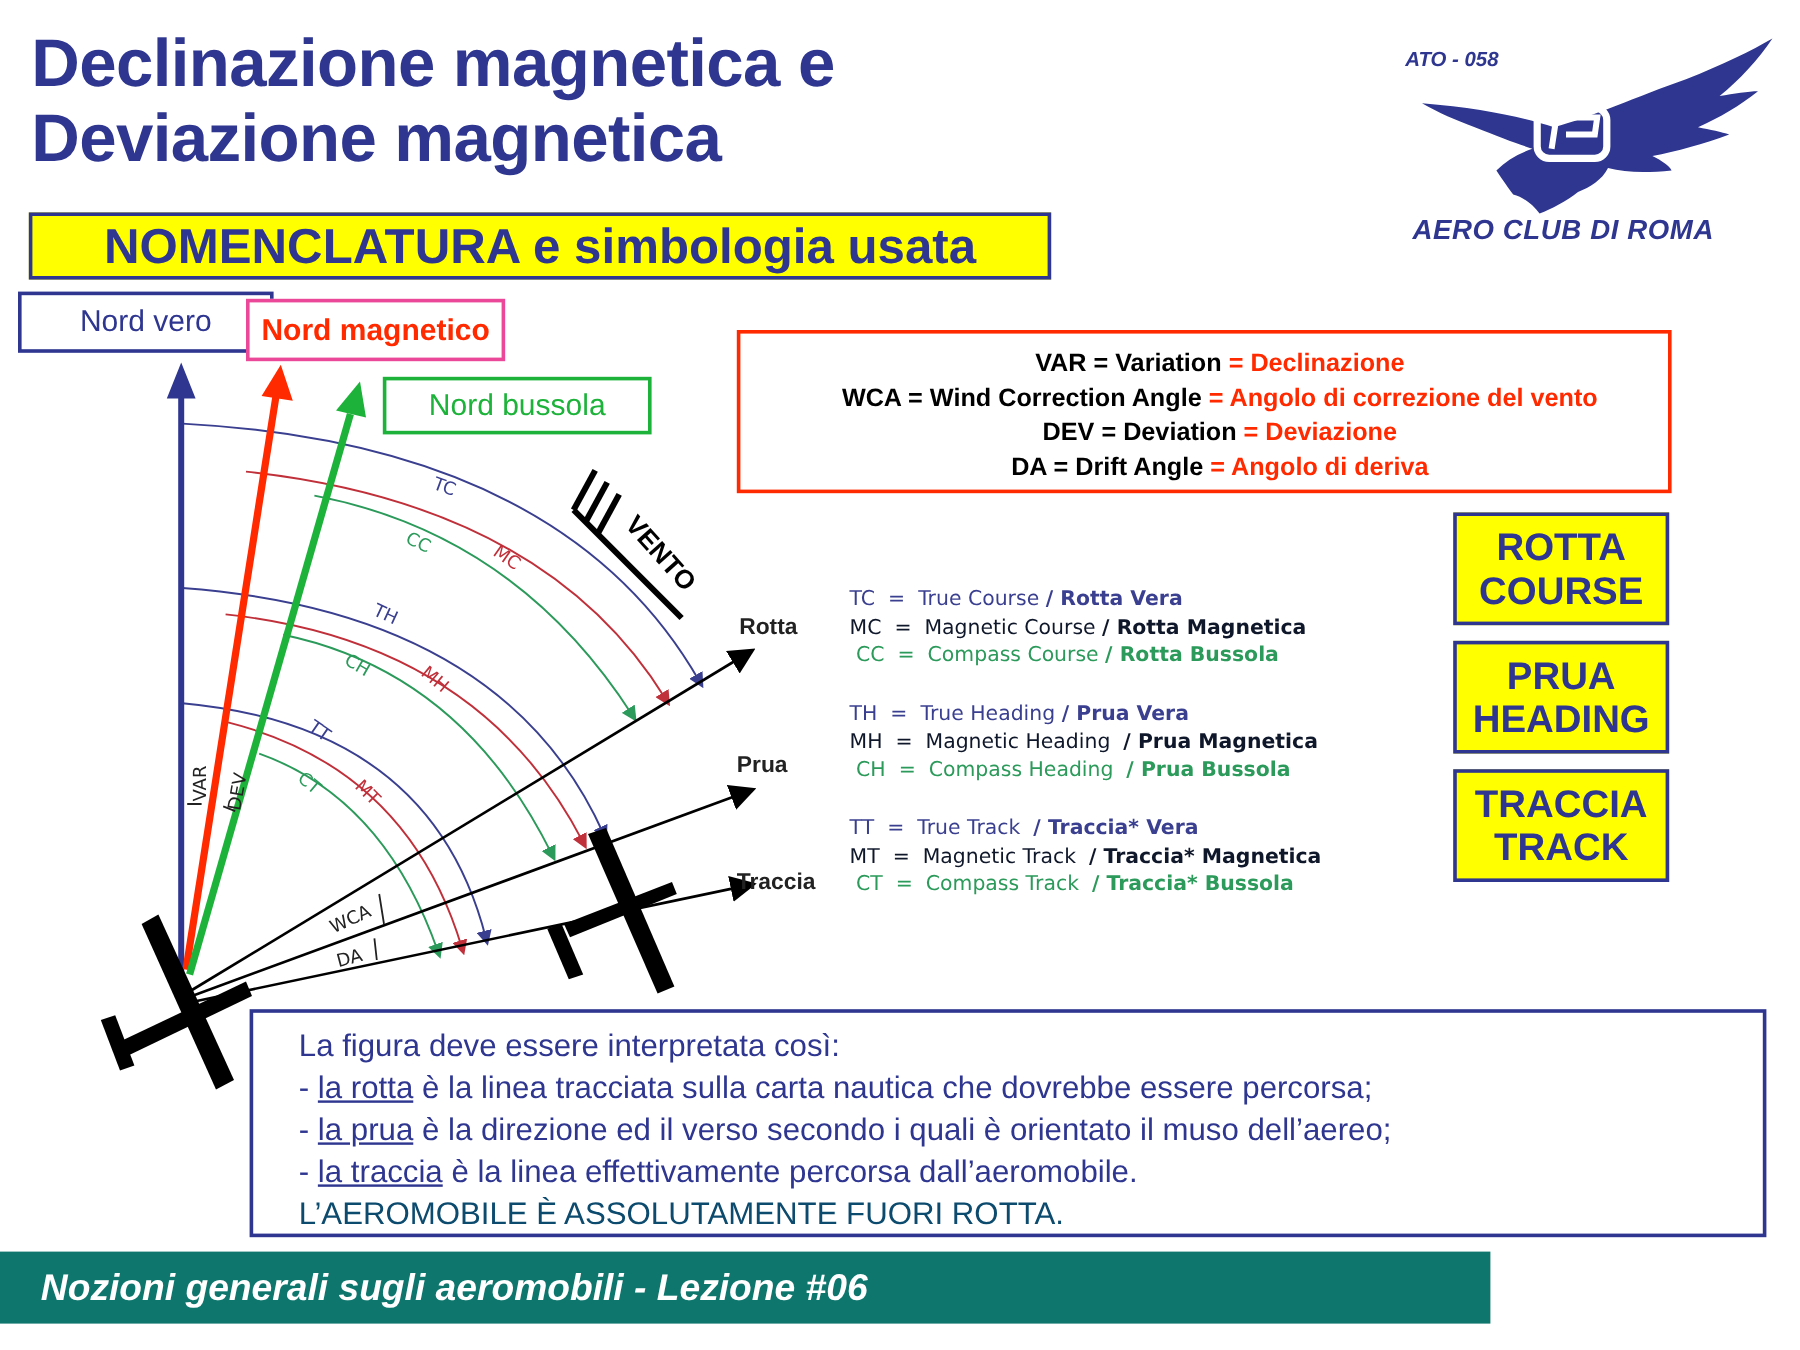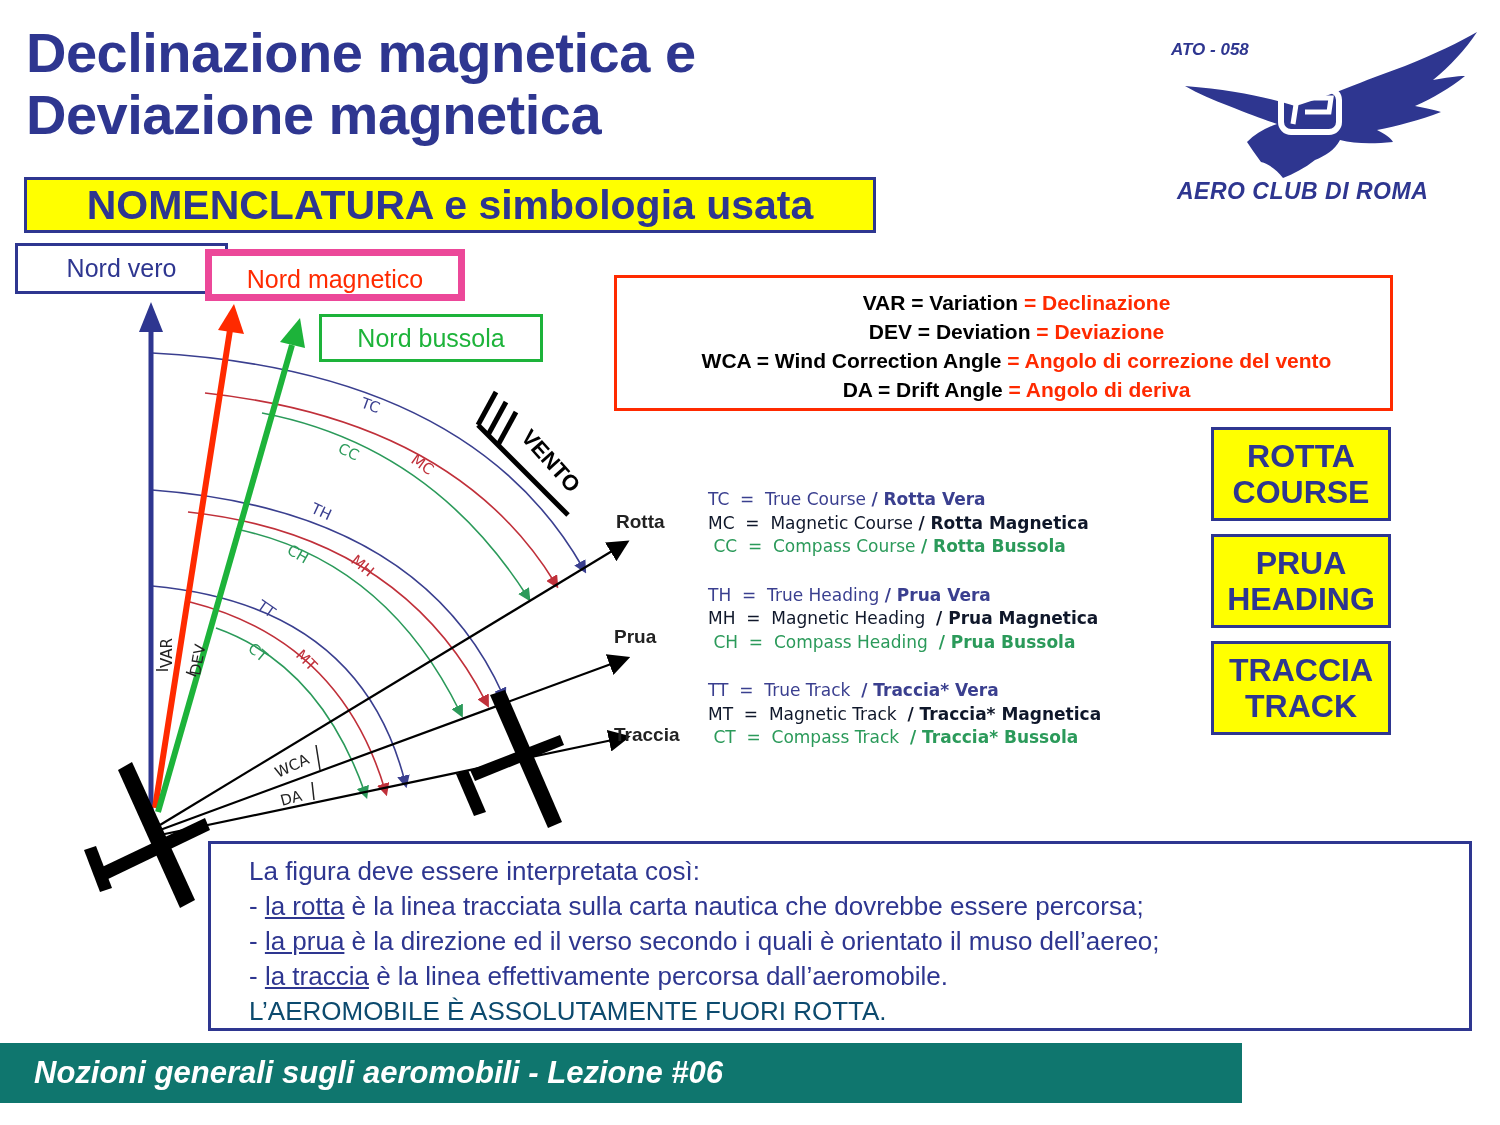--- a/index.html
+++ b/index.html
@@ -4,21 +4,21 @@
 <style>
   html, body { margin:0; padding:0; }
   body { width:1500px; height:1125px; background:#ffffff; position:relative; overflow:hidden;
          font-family:"Liberation Sans", sans-serif; }
   .abs { position:absolute; }
   .title { left:26px; top:22px; color:#2e3690; font-weight:bold; font-size:56px; line-height:62px; letter-spacing:-0.5px; }
   .nomen { left:24px; top:177px; width:852px; height:56px; background:#ffff00; border:3px solid #2e3690;
            box-sizing:border-box; color:#2e3690; font-weight:bold; font-size:41px; line-height:50px; text-align:center; }
   .nbox { box-sizing:border-box; background:#fff; font-size:25px; text-align:center; }
   .nvero { left:15px; top:243px; width:213px; height:51px; border:3px solid #2e3690; color:#2e3690; line-height:45px; }
-  .nmag { left:205px; top:249px; width:260px; height:52px; border:7px solid #ec4899; color:#ff2a00; line-height:46px; }
+  .nmag { left:205px; top:249px; width:216px; height:52px; border:3px solid #ec4899; color:#ff2a00; line-height:46px;font-weight:bold; }
   .nbus { left:319px; top:314px; width:224px; height:48px; border:3px solid #1db33a; color:#1db33a; line-height:42px; }
   .defs { left:614px; top:275px; width:779px; height:136px; border:3px solid #ff2a00; box-sizing:border-box;
           text-align:center; font-weight:bold; font-size:21px; line-height:29px; padding-top:10px; color:#000;padding-left:26px; }
   .defs .red { color:#ff2a00; }
   .ybox { left:1211px; width:180px; background:#ffff00; border:3px solid #2e3690; box-sizing:border-box;
           color:#2e3690; font-weight:bold; font-size:32px; line-height:36px; text-align:center; padding-top:8px; }
   .legend { left:708px; top:488px; font-family:"DejaVu Sans", sans-serif; font-size:17px; line-height:23.5px; }
   .legend .grp { margin-bottom:25px; }
   .legend .row { white-space:pre; }
   .legend b { font-weight:bold; }
@@ -52,22 +52,22 @@
   </svg>
   <div class="abs logo-text" style="left:12px; top:150px; font-size:23px; letter-spacing:0.5px;">AERO CLUB DI ROMA</div>
 </div>
 
 <div class="abs nbox nvero">Nord vero</div>
 <div class="abs nbox nmag">Nord magnetico</div>
 <div class="abs nbox nbus">Nord bussola</div>
 
 <div class="abs defs">
   <div><span>VAR  = Variation</span> <span class="red">= Declinazione</span></div>
+  <div><span>WCA = Wind Correction Angle</span> <span class="red">= Angolo di correzione del vento</span></div>
   <div><span>DEV  = Deviation</span> <span class="red">= Deviazione</span></div>
-  <div><span>WCA = Wind Correction Angle</span> <span class="red">= Angolo di correzione del vento</span></div>
   <div><span>DA    =  Drift Angle</span> <span class="red">= Angolo di deriva</span></div>
 </div>
 
 <div class="abs ybox" style="top:427px; height:94px;">
   <div>ROTTA</div>
     <div>COURSE</div>
 </div>
 <div class="abs ybox" style="top:534px; height:94px;">
   <div>PRUA</div>
     <div>HEADING</div>

